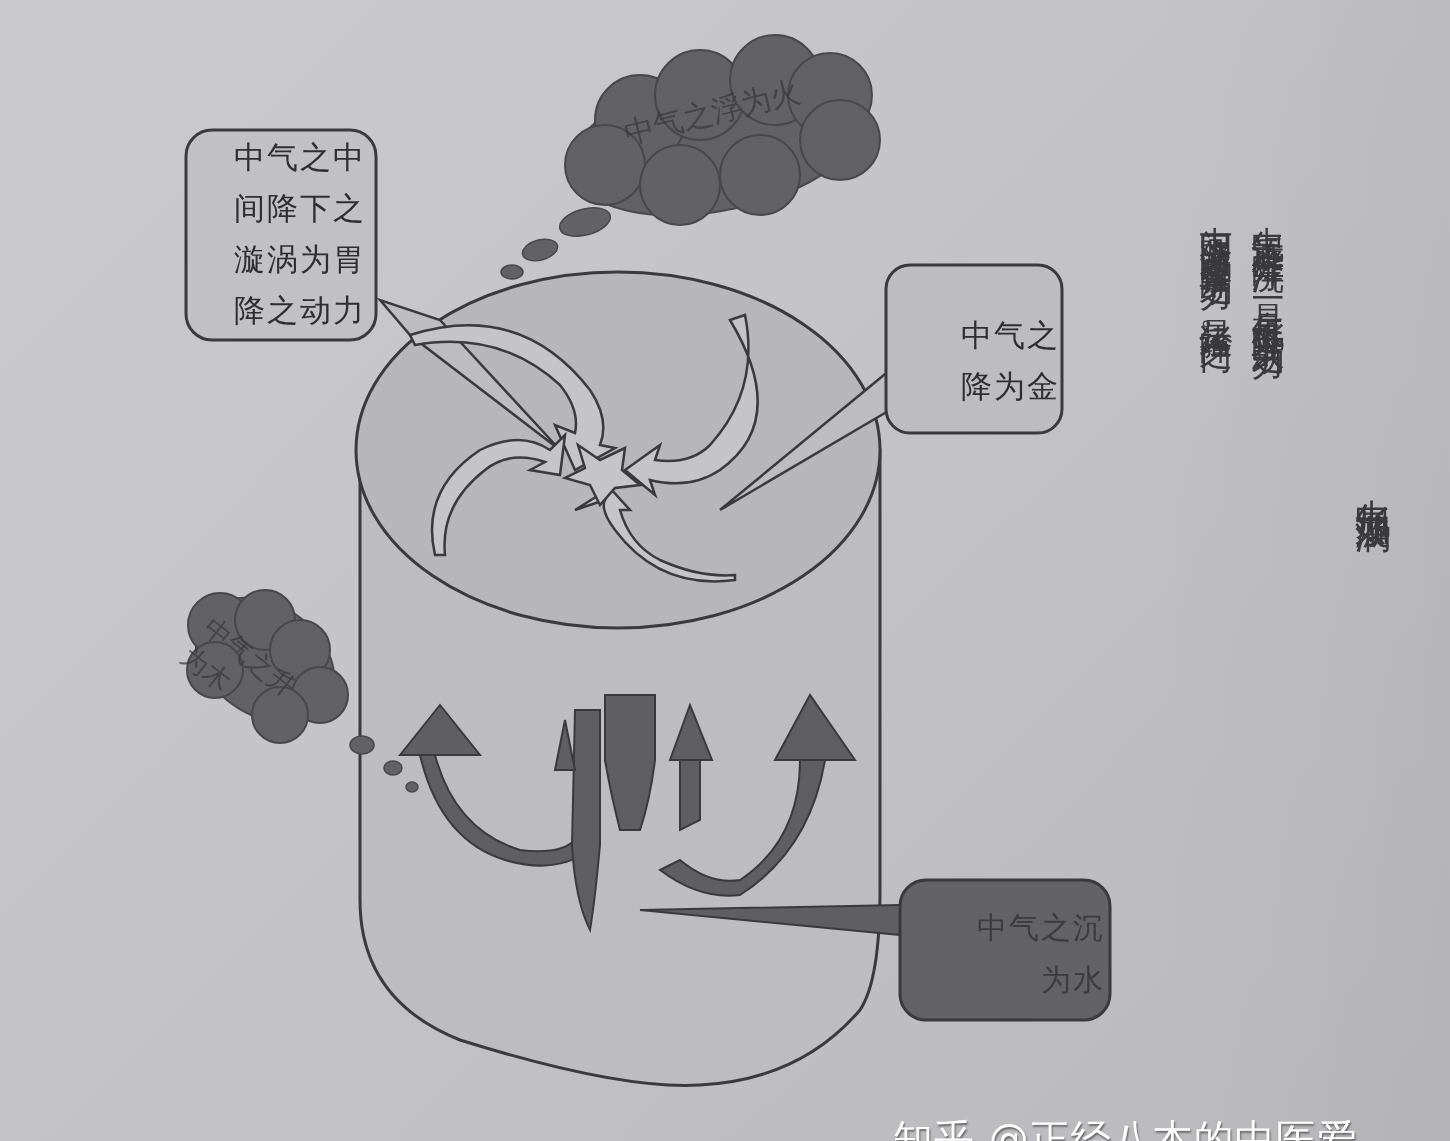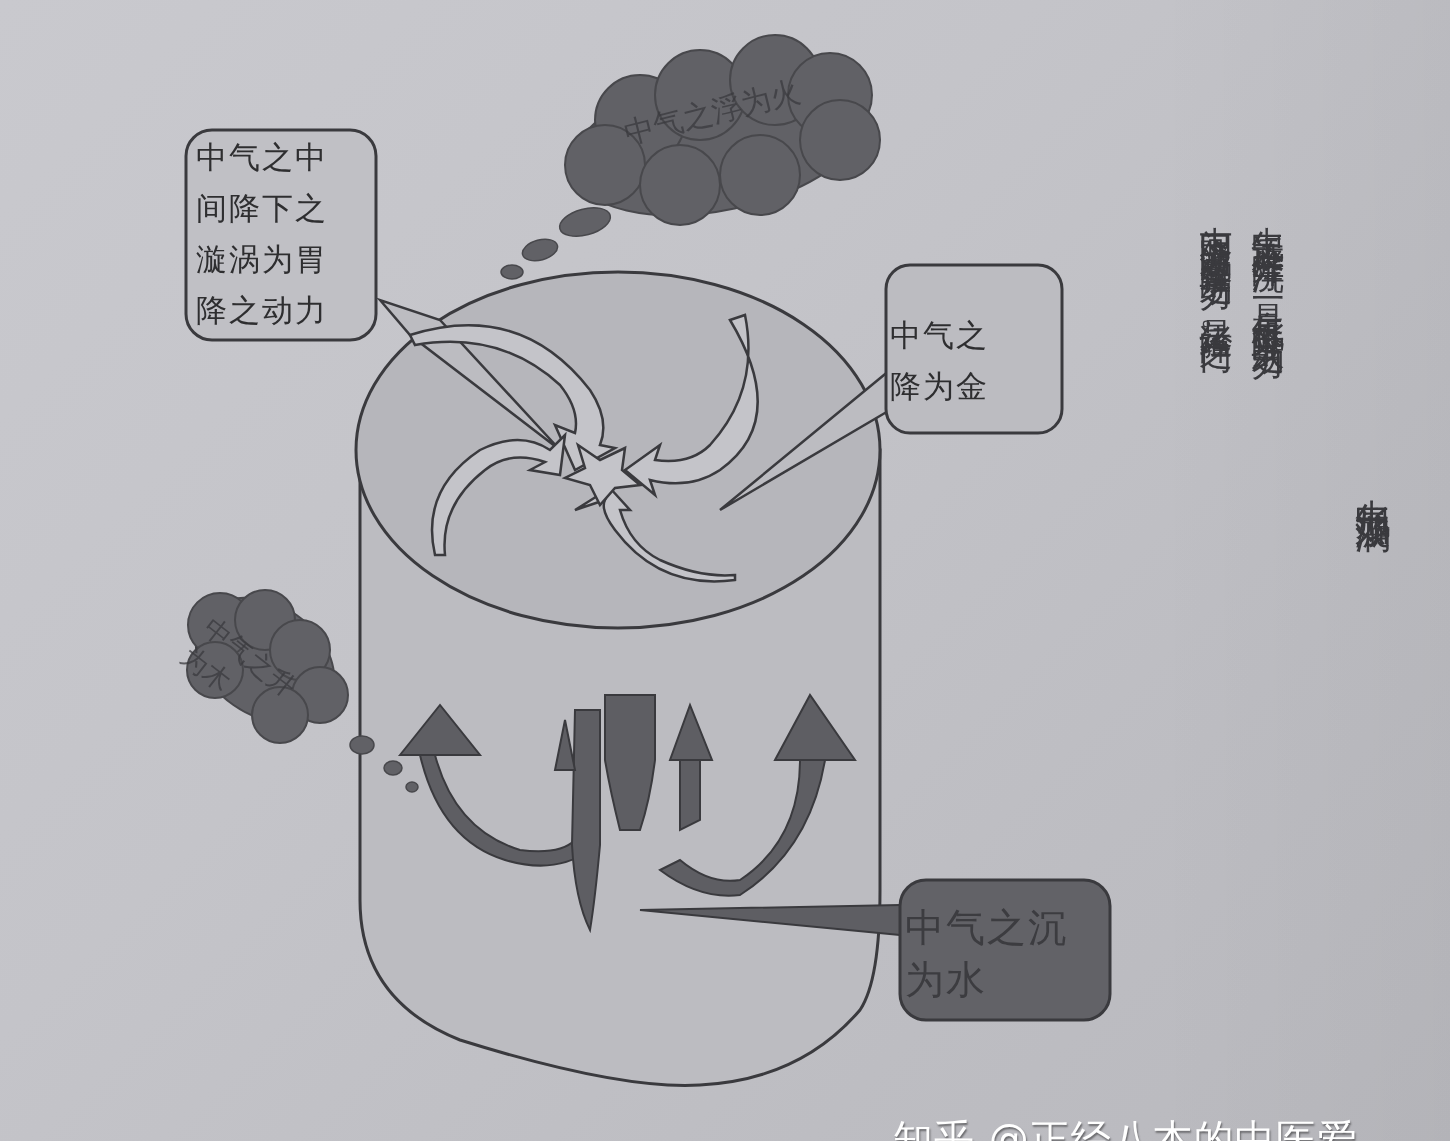--- a/index.html
+++ b/index.html
@@ -29,21 +29,21 @@
       top: 0;
       width: 1450px;
       height: 1141px;
     }
     .label {
       position: absolute;
       color: #2e2e30;
       font-size: 31px;
       line-height: 51px;
       letter-spacing: 2px;
-      text-align: left;
+      text-align: right;
       white-space: pre-line;
     }
     .label.dim {
       color: #3c3c40;
     }
     .cloud-label {
       position: absolute;
       color: #3a3a3e;
       font-size: 30px;
       white-space: nowrap;
@@ -152,21 +152,21 @@
     <ellipse cx="412" cy="787" rx="6" ry="5"></ellipse>
   </g>
 </svg>
 
 <div class="label" style="left:196px; top:132px; width:170px;">中气之中
 间降下之
 漩涡为胃
 降之动力</div>
 <div class="label" style="left:890px; top:310px; width:170px;">中气之
 降为金</div>
-<div class="label dim" style="left:905px; top:902px; width:200px; font-size:39px; line-height:52px;">中气之沉
+<div class="label dim" style="left:905px; top:902px; width:200px; font-size:30px; line-height:52px;">中气之沉
 为水</div>
 
 <div class="cloud-label" style="left:620px; top:115px; transform: rotate(-14deg); transform-origin: left top;">中气之浮为火</div>
 <div class="cloud-label" style="left:218px; top:610px; width:120px; font-size:27px; line-height:36px; white-space:normal; transform: rotate(38deg); transform-origin: left top;">
   <span>中气之升为木</span>
 </div>
 
 <div class="vtext" style="left:1355px; top:470px; font-size:36px;">中气形如漩涡</div>
 <div class="vtext" style="left:1252px; top:200px;">中气运旋产生升降浮沉，是一身气机升降出入之动力。</div>
 <div class="vtext" style="left:1200px; top:200px;">中间下降之漩涡即是胃降之动力，是诸经降之门。</div>

